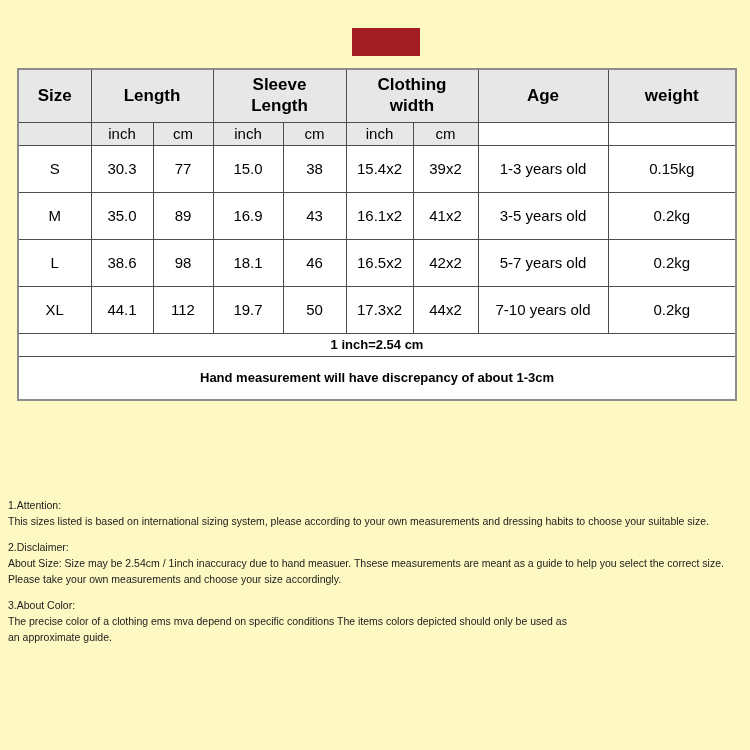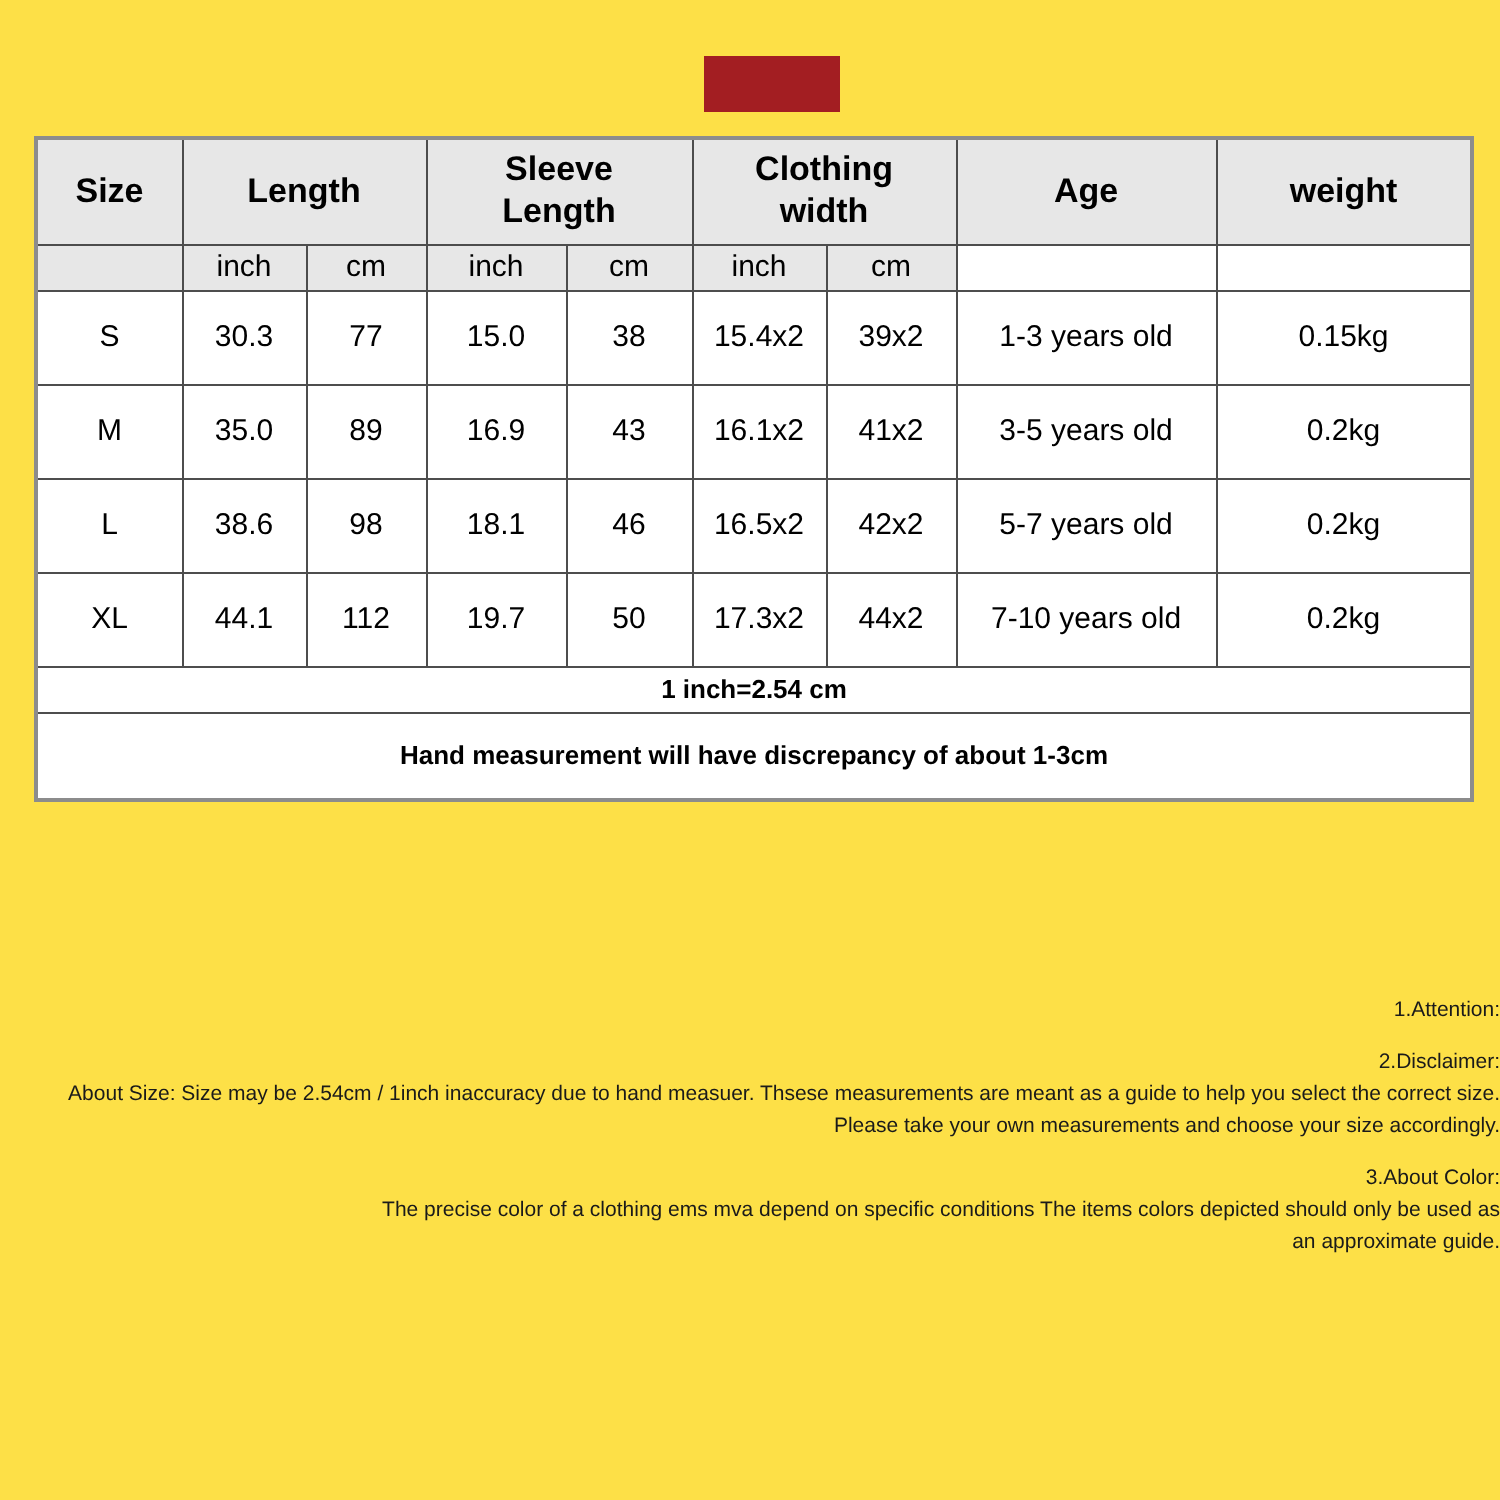--- a/index.html
+++ b/index.html
@@ -1,17 +1,17 @@
 <!DOCTYPE html>
 <html><head>
 <meta charset="utf-8">
 <style>
   * { box-sizing: border-box; margin: 0; padding: 0; }
   html, body { width: 750px; height: 750px; background: #ffffff; }
-  .page { position: relative; width: 750px; height: 750px; background: #fde047; overflow: hidden;
+  .page { position: relative; width: 750px; height: 750px; background: #fef9c3; overflow: hidden;
           font-family: "Liberation Sans", sans-serif; color: #000; }
 
   .red-badge { position: absolute; left: 352px; top: 28px; width: 68px; height: 28px;
                background: #a31e22; }
 
   table.size-chart { position: absolute; left: 17px; top: 68px; width: 718px;
                      border-collapse: collapse; table-layout: fixed;
                      border: 2px solid #8c8c8c; }
   table.size-chart th, table.size-chart td {
     border: 1px solid #4d4d4d; text-align: center; vertical-align: middle;
@@ -24,21 +24,21 @@
   tr.data-row td { font-size: 15px; height: 47px; background: #ffffff; }
   td.footnote { font-family: "DejaVu Sans Mono", "Liberation Mono", monospace;
                 font-weight: bold; font-size: 13px; background: #ffffff; }
   tr.footnote-row-1 td { height: 23px; }
   tr.footnote-row-2 td { height: 44px; }
   .two-line span { display: block; }
 
   .notes { position: absolute; left: 8px; top: 497px; width: 742px;
            font-size: 10.5px; line-height: 16px; color: #1a1a1a; }
   .notes p { margin: 0 0 10px 0; }
-  .notes .line { display: block; white-space: nowrap; text-align: right; }
+  .notes .line { display: block; white-space: nowrap; }
 </style>
 </head>
 <body>
 
 <div class="page">
 
   <div class="red-badge"></div>
 
   <table class="size-chart">
     <colgroup>
@@ -133,20 +133,21 @@
       </tr>
       <tr class="footnote-row-2">
         <td colspan="9" class="footnote">Hand measurement will have discrepancy of about 1-3cm</td>
       </tr>
     </tbody>
   </table>
 
   <div class="notes">
     <p>
       <span class="line">1.Attention:</span>
+      <span class="line">This sizes listed is based on international sizing system, please according to your own measurements and dressing habits to choose your suitable size.</span>
     </p>
     <p>
       <span class="line">2.Disclaimer:</span>
       <span class="line">About Size: Size may be 2.54cm / 1inch inaccuracy due to hand measuer. Thsese measurements are meant as a guide to help you select the correct size.</span>
       <span class="line">Please take your own measurements and choose your size accordingly.</span>
     </p>
     <p>
       <span class="line">3.About Color:</span>
       <span class="line">The precise color of a clothing ems mva depend on specific conditions The items colors depicted should only be used as</span>
       <span class="line">an approximate guide.</span>

